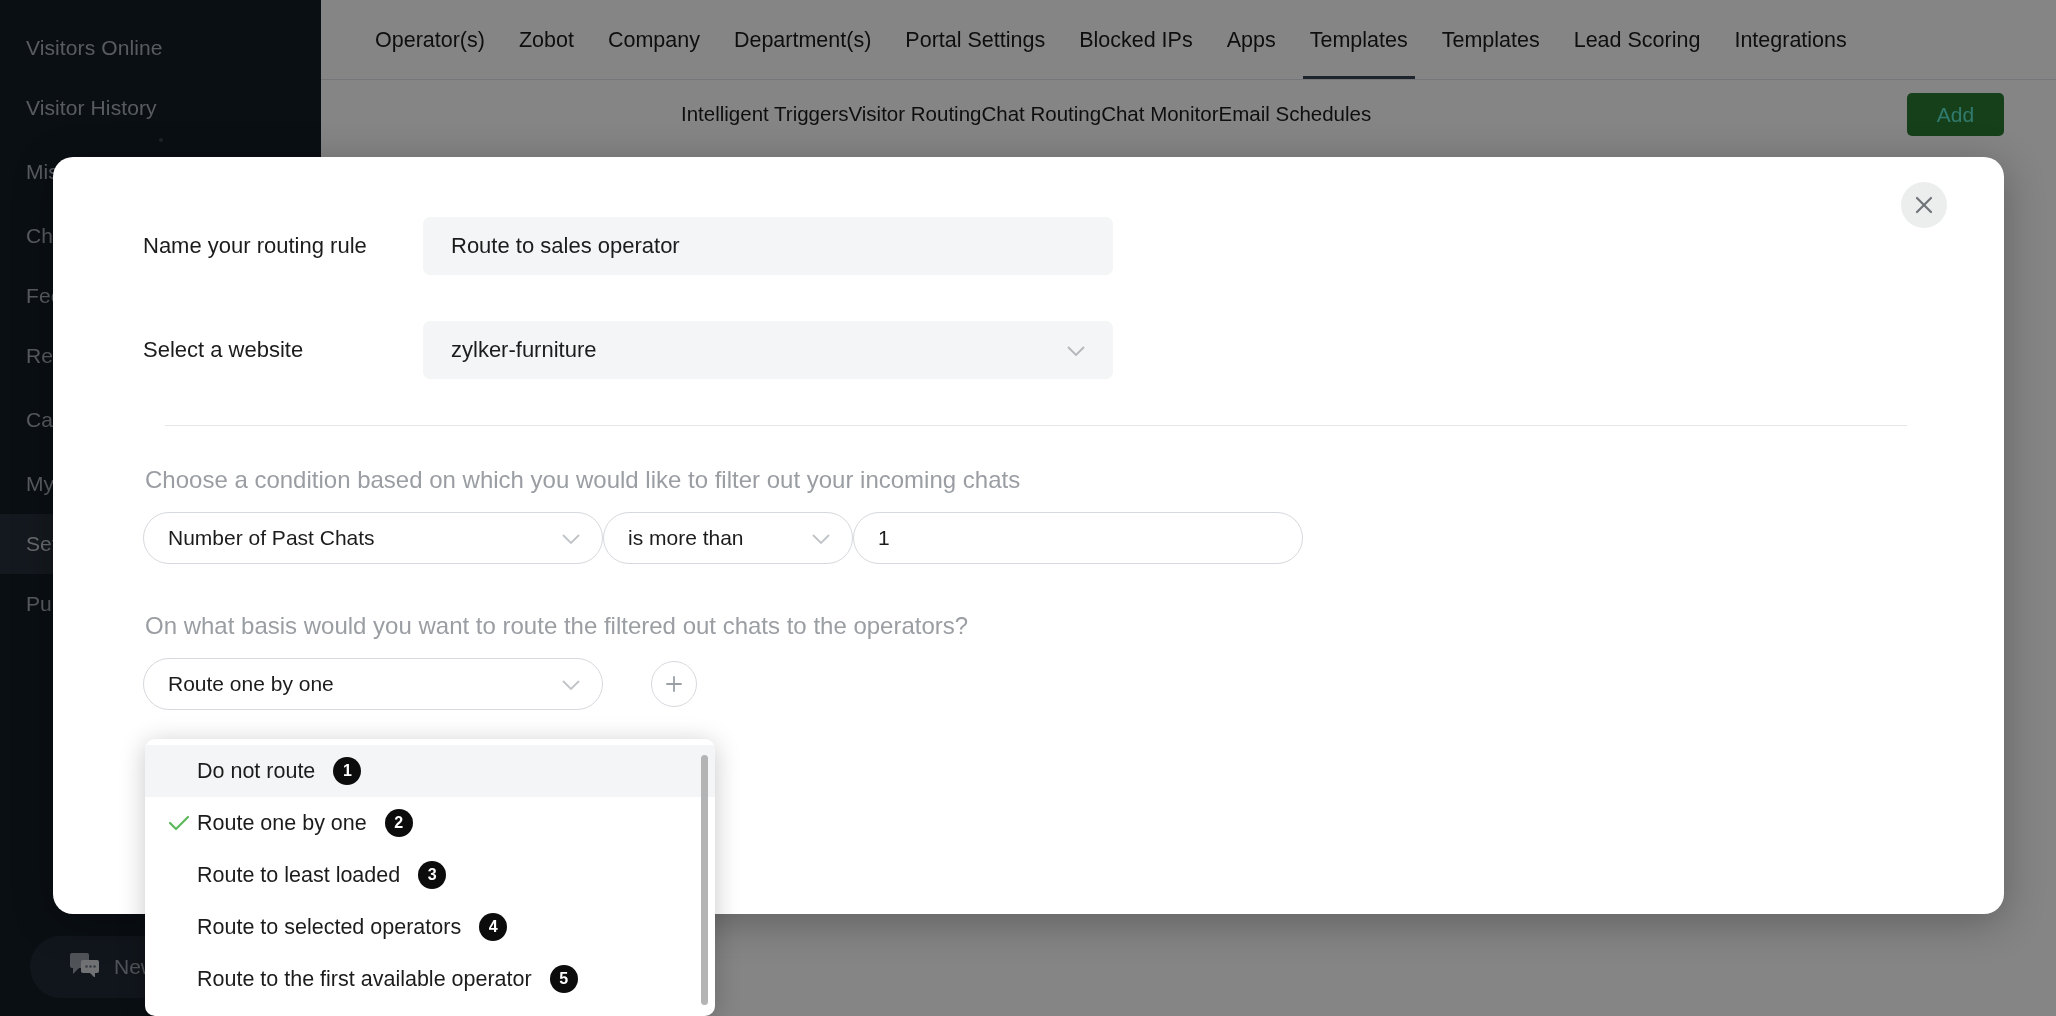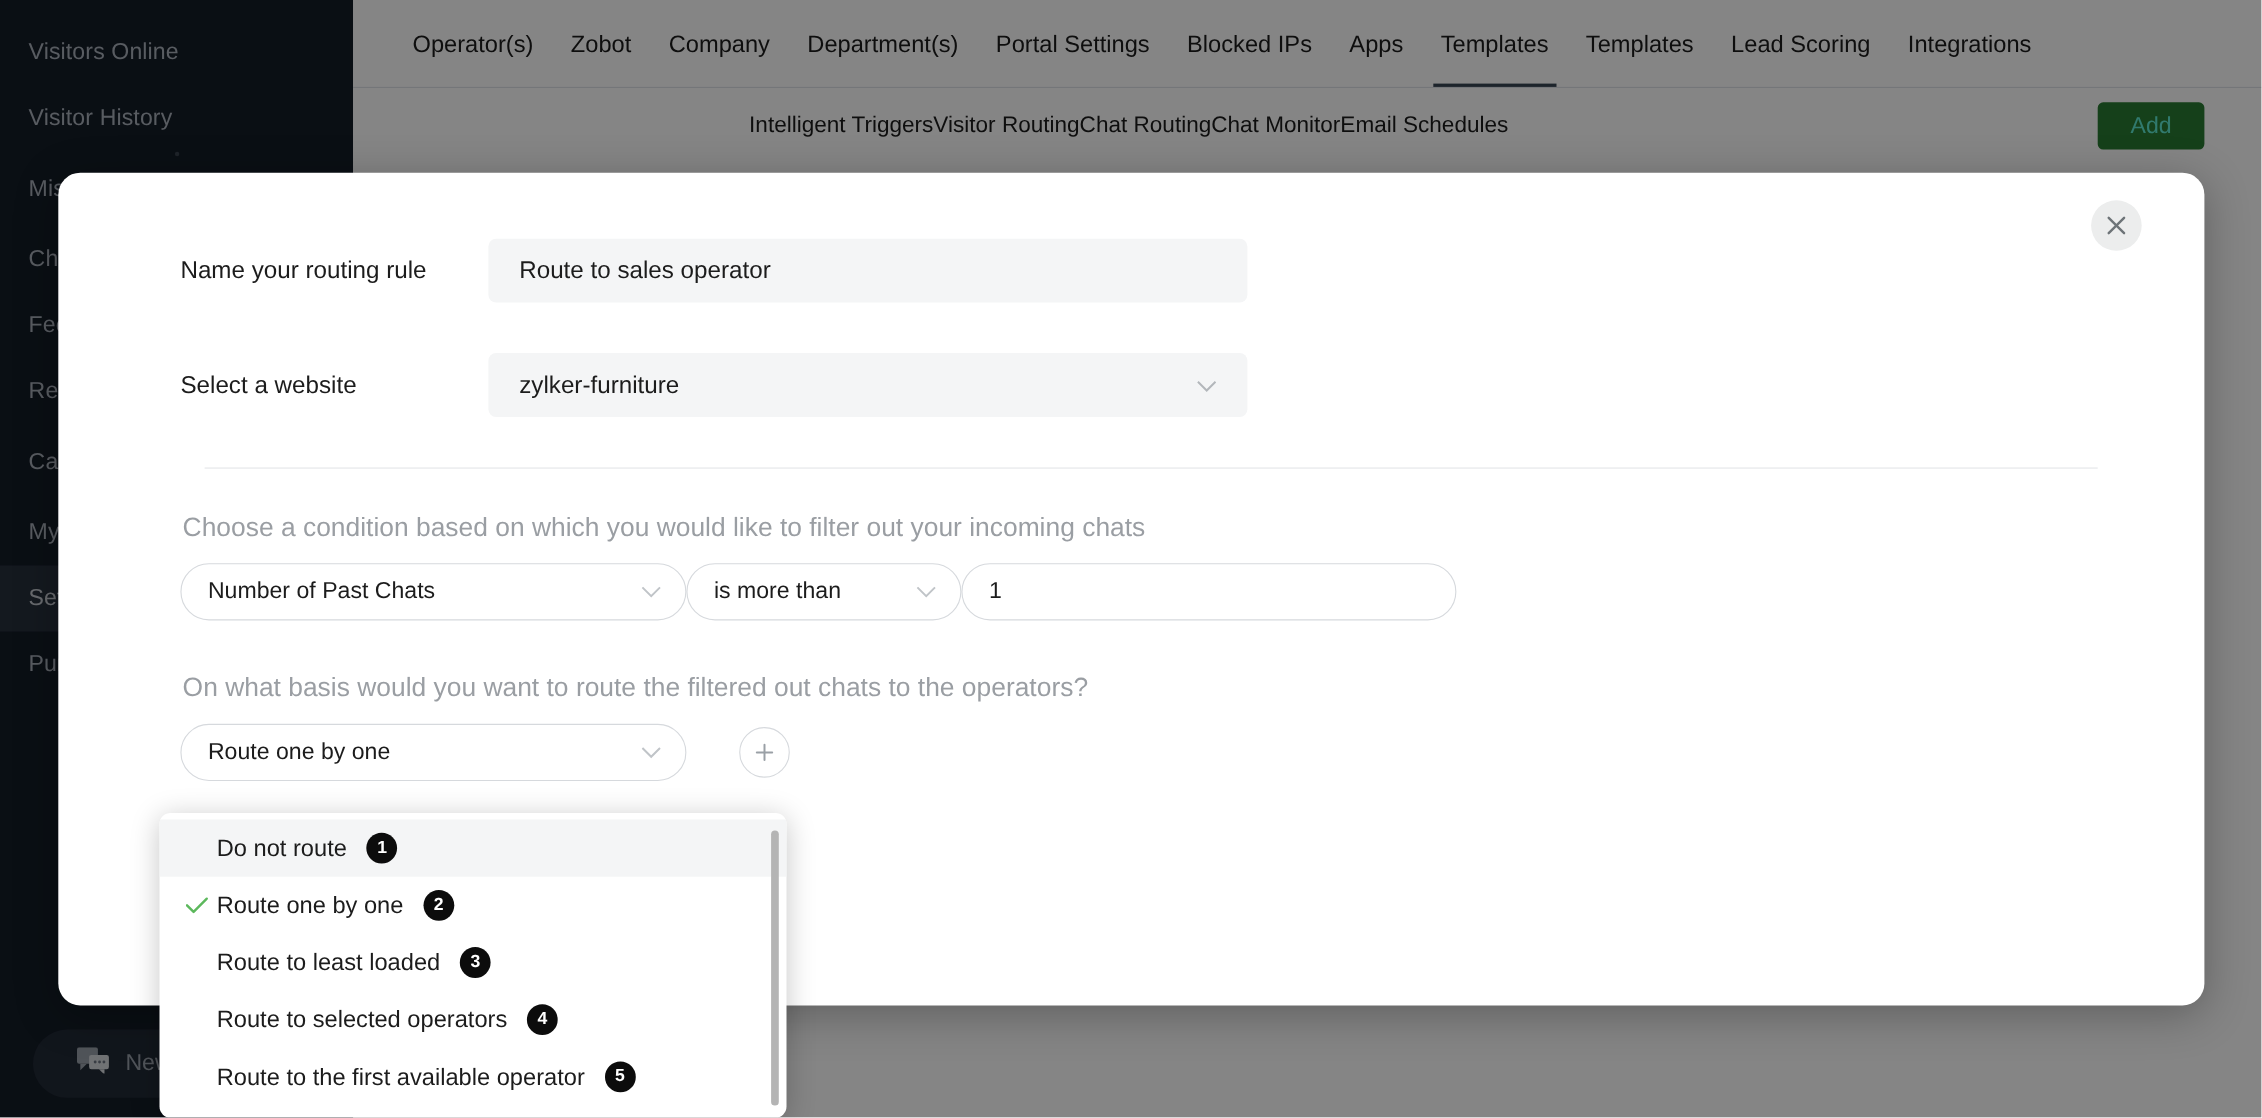--- a/index.html
+++ b/index.html
@@ -122,21 +122,20 @@
   }
 
   
   .modal {
     position: absolute;
     left: 53px; top: 157px;
     width: 1951px; height: 757px;
     background: #ffffff;
     border-radius: 20px;
     box-shadow: 0 8px 40px rgba(0,0,0,.28);
-    padding-left: 21px;
   }
   .modal-close {
     position: absolute; right: 57px; top: 25px;
     width: 46px; height: 46px; border-radius: 50%;
     background: #eceded;
     border: none; cursor: pointer;
     display: flex; align-items: center; justify-content: center;
   }
   .modal-body { padding: 60px 75px 0 90px; }
 

